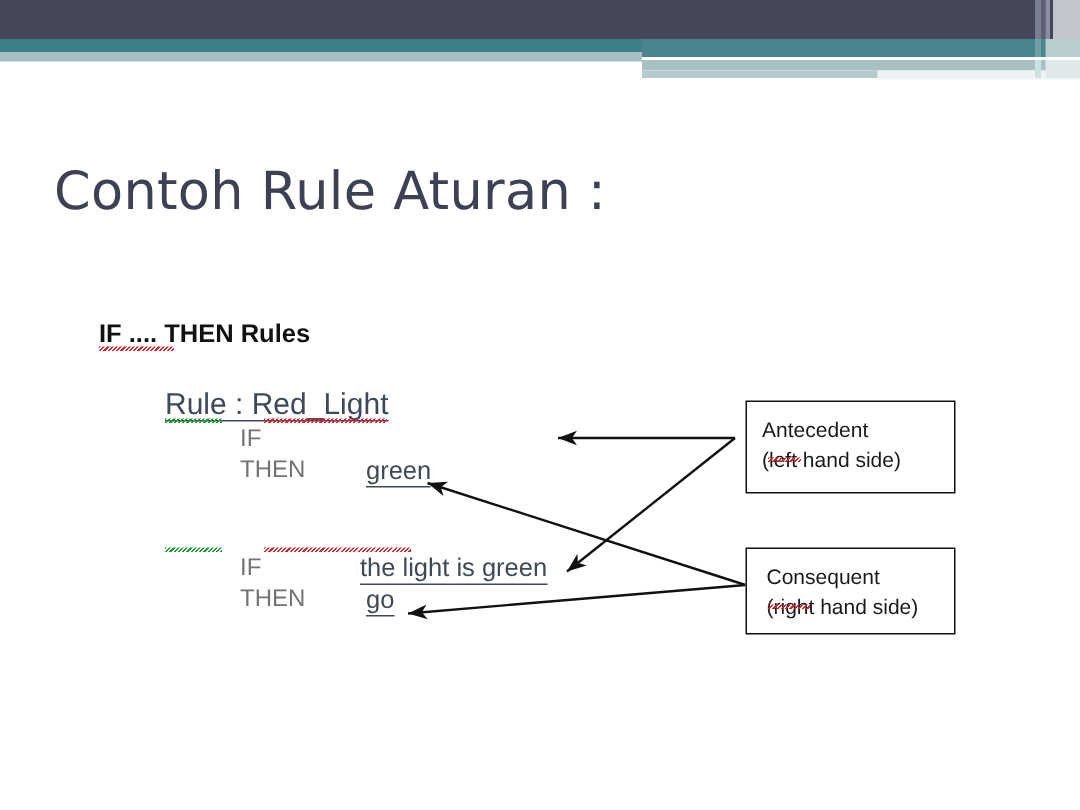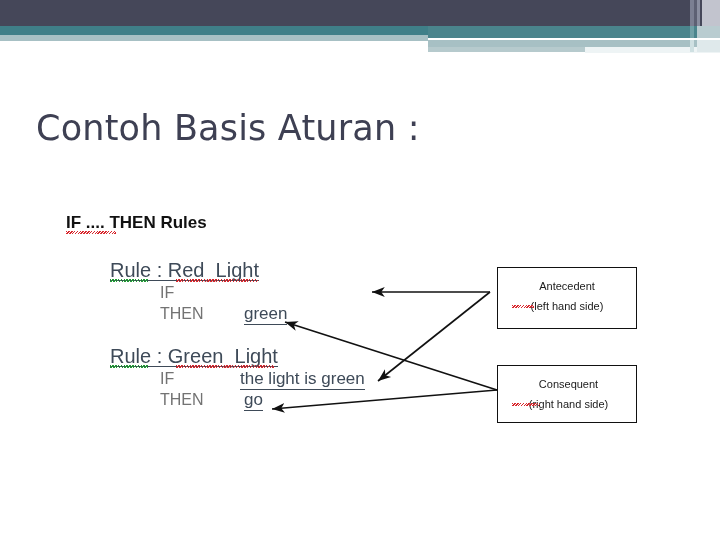--- a/index.html
+++ b/index.html
@@ -130,26 +130,25 @@
   #rule2-if    { left: 160px; top: 369px; }
   #rule2-ifval { left: 240px; top: 369px; }
   #rule2-then  { left: 160px; top: 390px; }
   #rule2-thenval { left: 244px; top: 390px; }
 
   
   .side-box {
     position: absolute;
     border: 1px solid #111111;
     background: #ffffff;
-    font-size: 11px;
+    font-size: 14px;
     color: #1a1a1a;
     line-height: 20px;
     padding: 8px 10px;
     box-sizing: border-box;
-    text-align: center;
   }
   #antecedent-box { left: 497px; top: 267px; width: 140px; height: 62px; }
   #consequent-box { left: 497px; top: 365px; width: 140px; height: 58px; padding-left: 13px; }
   .box-line { display: block; white-space: nowrap; }
   #sq-left  { left: 512px; top: 305px; width: 22px; }
   #sq-right { left: 512px; top: 403px; width: 28px; }
 
   #arrow-svg {
     position: absolute;
     left: 0; top: 0;
@@ -174,35 +173,34 @@
 
   <div class="band band-pale"></div>
   <div class="band band-white-gap"></div>
   <div class="band band-pale-r"></div>
   <div class="band band-pale-r2"></div>
   <div class="band band-faint"></div>
   <div class="band band-pale-vs1"></div>
   <div class="band band-pale-vs2"></div>
 </div>
 
-<div id="page-title">Contoh Basis Aturan :</div>
+<div id="page-title">Contoh Rule Aturan :</div>
 
 <div id="figure">
 
   <div id="if-then-heading">IF .... THEN Rules</div>
   <div id="sq-ifthen" class="sq-red"></div>
 
   <div id="rule1-title" class="rule-title">Rule : Red_Light</div>
   <div id="sq-rule1-a" class="sq-green"></div>
   <div id="sq-rule1-b" class="sq-red"></div>
   <div id="rule1-if" class="kw">IF</div>
   <div id="rule1-then" class="kw">THEN</div>
   <div id="rule1-thenval" class="val">green</div>
 
-  <div id="rule2-title" class="rule-title">Rule : Green_Light</div>
   <div id="sq-rule2-a" class="sq-green"></div>
   <div id="sq-rule2-b" class="sq-red"></div>
   <div id="rule2-if" class="kw">IF</div>
   <div id="rule2-ifval" class="val">the light is green</div>
   <div id="rule2-then" class="kw">THEN</div>
   <div id="rule2-thenval" class="val">go</div>
 
   <svg id="arrow-svg" viewBox="0 0 720 540">
     <defs>
       <marker id="ah" markerWidth="9" markerHeight="9" refX="8" refY="4.5" orient="auto">

